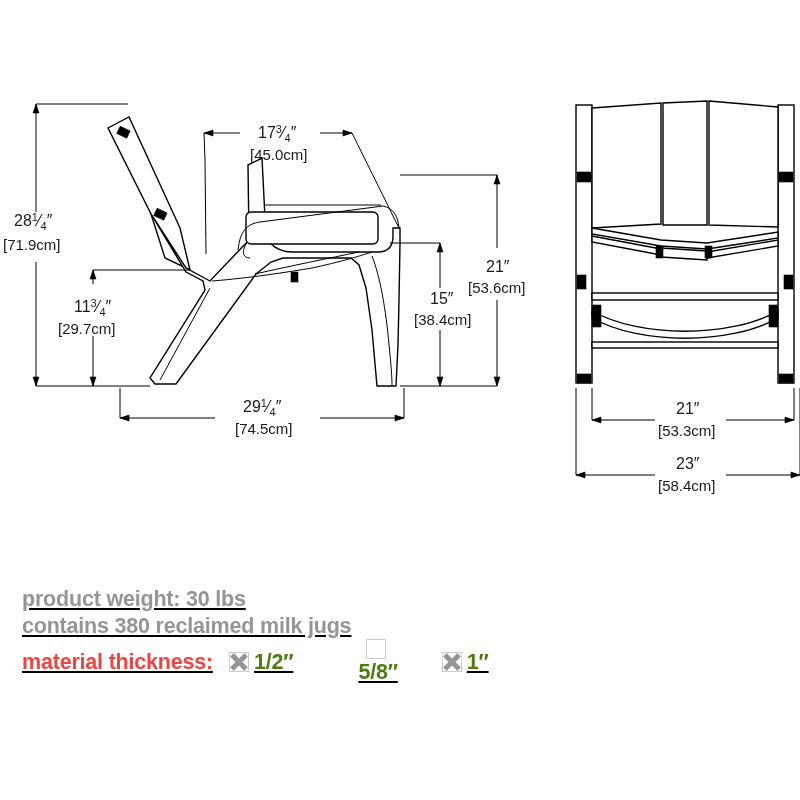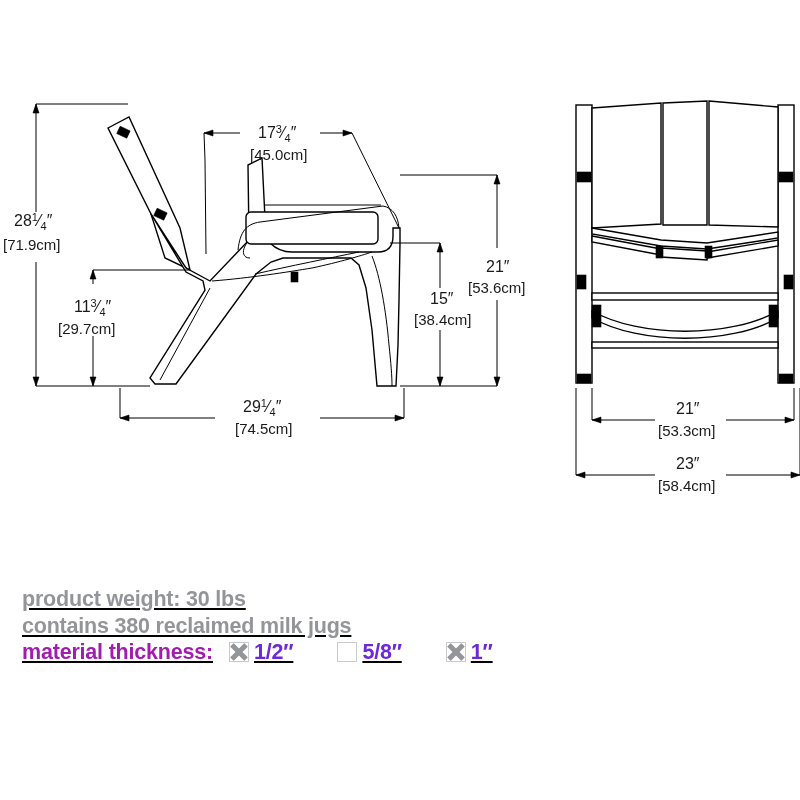--- a/index.html
+++ b/index.html
@@ -40,31 +40,31 @@
     line-height: 26.5px;
     white-space: nowrap;
     letter-spacing: -0.2px;
   }
   .thickness-row {
     display: flex;
     align-items: center;
     white-space: nowrap;
   }
   .thickness-label {
-    color: #a21caf;
+    color: #ef4444;
     font-weight: bold;
     font-size: 21.5px;
     letter-spacing: -0.2px;
   }
   .opt {
     display: flex;
     align-items: center;
     margin-left: 16px;
   }
-  .opt.second { margin-left: 44px; }
+  .opt.second { margin-left: 60px; flex-direction: column; }
   .opt.third { margin-left: 44px; }
   .checkbox {
     width: 20px;
     height: 20px;
     border: 1px solid #c9cbcd;
     background: #ffffff;
     position: relative;
     box-sizing: border-box;
     flex: 0 0 auto;
   }
@@ -75,21 +75,21 @@
     left: 50%;
     top: 50%;
     width: 20px;
     height: 5px;
     background: #939598;
     border-radius: 0.5px;
   }
   .checkbox.checked::before { transform: translate(-50%,-50%) rotate(45deg); }
   .checkbox.checked::after  { transform: translate(-50%,-50%) rotate(-45deg); }
   .opt-label {
-    color: #6d28d9;
+    color: #4d7c0f;
     font-weight: bold;
     font-size: 21.5px;
     margin-left: 5px;
     letter-spacing: -0.2px;
   }
   .jug-badge {
     position: absolute;
     left: 684px;
     top: 581px;
     width: 104px;

